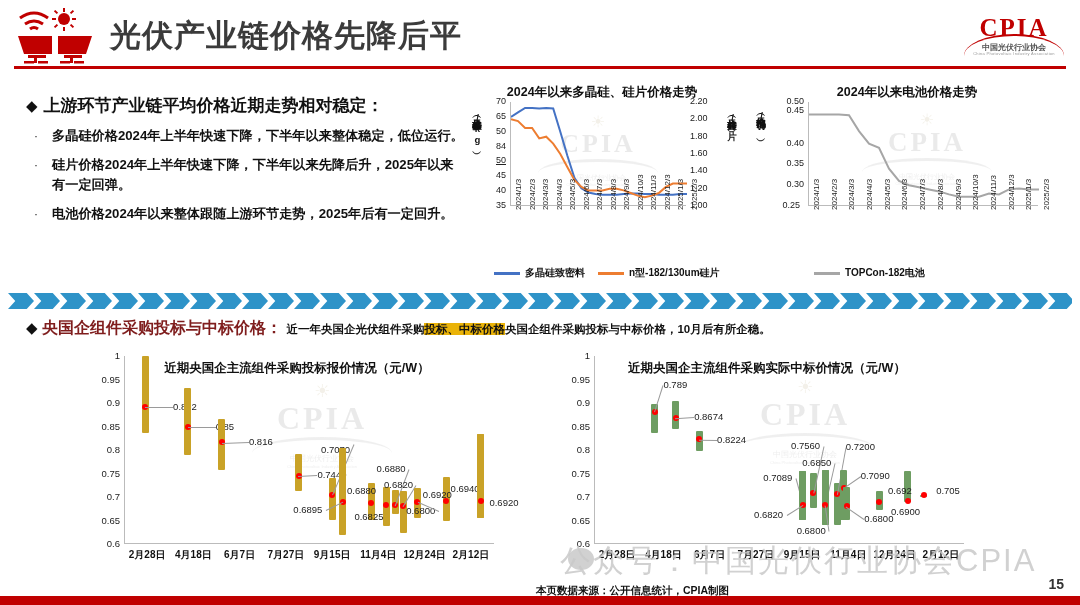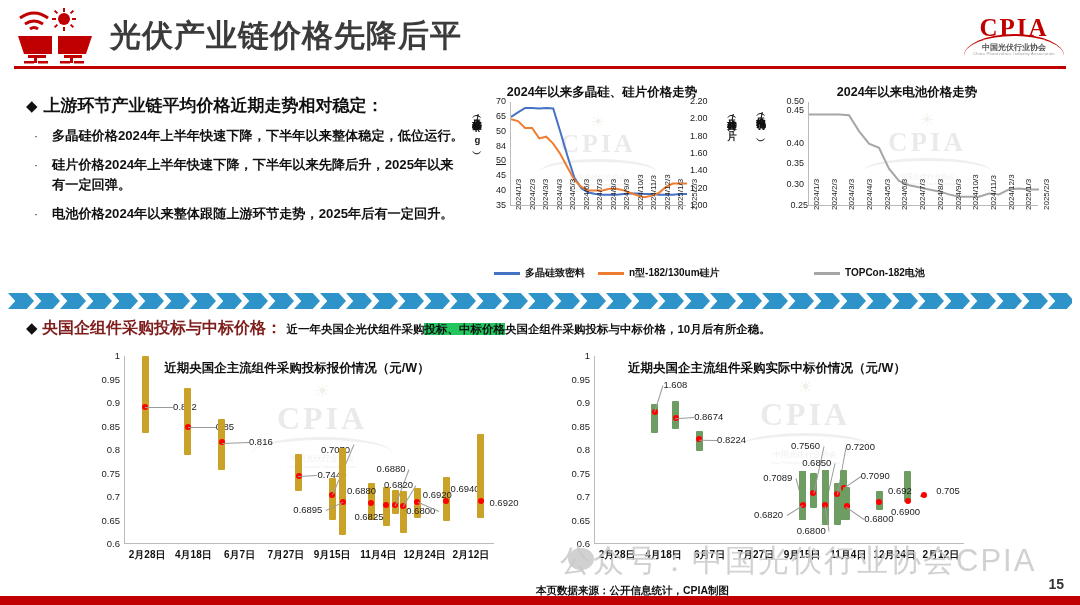--- a/index.html
+++ b/index.html
@@ -79,21 +79,21 @@
   .divider { position: absolute; left: 8px; top: 293px; width: 1064px; height: 16px;
     overflow: hidden; display: flex; }
   .chev { width: 26px; height: 16px; background: #2E93C8; flex: 0 0 26px;
     clip-path: polygon(0 0, 72% 0, 100% 50%, 72% 100%, 0 100%, 28% 50%); }
 
   
   .sec2-head { position: absolute; left: 26px; top: 318px; white-space: nowrap; }
   .sec2-head .dia { font-size: 15px; color: #111; }
   .sec2-head .s2t { font-size: 16px; font-weight: bold; color: #7f1d1d; }
   .sec2-head .s2sub { font-size: 11.5px; font-weight: bold; color: #111; }
-  .hl { color: #ff0000; background: #22c55e; }
+  .hl { color: #ff0000; background: #eab308; }
 
   
   .b1 { position: absolute; left: 92px; top: 352px; width: 410px; height: 225px; }
   .b2 { position: absolute; left: 562px; top: 352px; width: 410px; height: 225px; }
   .bt-title { position: absolute; top: 8px; width: 100%; text-align: center;
     font-size: 12.5px; font-weight: bold; color: #111; }
   .byt { position: absolute; font-size: 9.5px; color: #222; text-align: right; white-space: nowrap; }
   .bxt { position: absolute; font-size: 10px; font-weight: bold; color: #111;
     white-space: nowrap; text-align: center; }
   .bar { position: absolute; border-radius: 1px; }
@@ -232,21 +232,21 @@
       <span>多晶硅致密料</span>
       <span class="lgline" style="background:#ED7D31; margin-left:8px;"></span>
       <span>n型-182/130um硅片</span>
     </div>
   </div>
 
   <div class="c2">
     <div class="ct-title">2024年以来电池价格走势</div>
     <div class="axlabel" style="left:12px; top:26px; height:105px;">电池价格（元/W）</div>
     <div id="c2yt">
-        <div class="ytick" style="left: 36px; width: 30px; top: 116px;">0.25</div>
+        <div class="ytick" style="left: 28px; width: 30px; top: 116px;">0.25</div>
         <div class="ytick" style="left: 32px; width: 30px; top: 95.2px;">0.30</div>
         <div class="ytick" style="left: 32px; width: 30px; top: 74.4px;">0.35</div>
         <div class="ytick" style="left: 32px; width: 30px; top: 53.6px;">0.40</div>
         <div class="ytick" style="left: 32px; width: 30px; top: 21px;">0.45</div>
         <div class="ytick" style="left: 32px; width: 30px; top: 12px;">0.50</div>
       </div>
     <div class="plot" id="c2plot" style="left:66px; top:18px; width:230px; height:104px;">
       <div class="wm" style="left:48px; top:8px; width:140px;">
         <div class="wm-sun" style="font-size:16px;">☀</div>
         <div class="wm-c" style="font-size:27px; line-height:27px;">CPIA</div>
@@ -431,21 +431,21 @@
     <div class="plot" id="b2plot" style="left:32px; top:4px; width:370px; height:188px;">
       <div class="wm" style="left:135px; top:20px; width:150px;">
         <div class="wm-sun" style="font-size:18px;">☀</div>
         <div class="wm-c" style="font-size:32px; line-height:32px;">CPIA</div>
         <div class="wm-arc" style="width:140px; height:16px; margin:3px 5px 0;"></div>
         <div class="wm-s" style="font-size:8px;">中国光伏行业协会</div>
         <div class="wm-s" style="font-size:4px;">China Photovoltaic Industry Association</div>
       </div>
     <div class="bar" style="left: 56.44px; top: 47.94px; width: 7px; height: 29.14px; background: rgb(110, 157, 98);"></div>
         <div class="pt" style="left: 56.94px; top: 52.93px; background: rgb(255, 0, 0);"></div>
-        <div class="dl" style="left: 68.45px; top: 23.14px;">1.608</div>
+        <div class="dl" style="left: 68.45px; top: 23.14px;">0.789</div>
         <div class="leader" style="left: 68.45px; top: 29.14px; width: 28.1091px; transform: rotate(107.623deg);"></div>
         <div class="bar" style="left: 77.16px; top: 44.65px; width: 7px; height: 28.2px; background: rgb(110, 157, 98);"></div>
         <div class="pt" style="left: 77.66px; top: 59.322px; background: rgb(255, 0, 0);"></div>
         <div class="dl" style="left: 99.16px; top: 55.1px;">0.8674</div>
         <div class="leader" style="left: 99.16px; top: 61.1px; width: 18.5403px; transform: rotate(176.221deg);"></div>
         <div class="bar" style="left: 100.84px; top: 75.2px; width: 7px; height: 19.74px; background: rgb(110, 157, 98);"></div>
         <div class="pt" style="left: 101.34px; top: 80.472px; background: rgb(255, 0, 0);"></div>
         <div class="dl" style="left: 122.1px; top: 77.66px;">0.8224</div>
         <div class="leader" style="left: 122.1px; top: 83.66px; width: 17.761px; transform: rotate(-179.394deg);"></div>
         <div class="bar" style="left: 204.44px; top: 115.15px; width: 7px; height: 48.41px; background: rgb(110, 157, 98);"></div>

